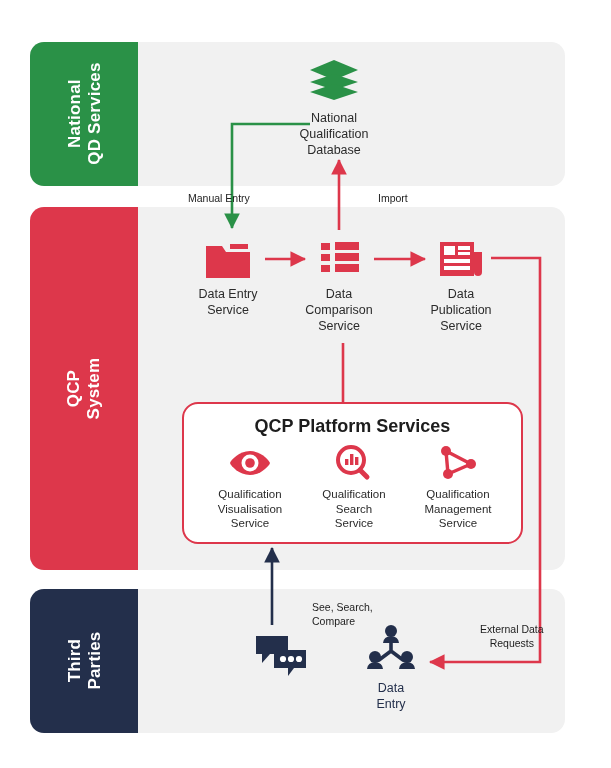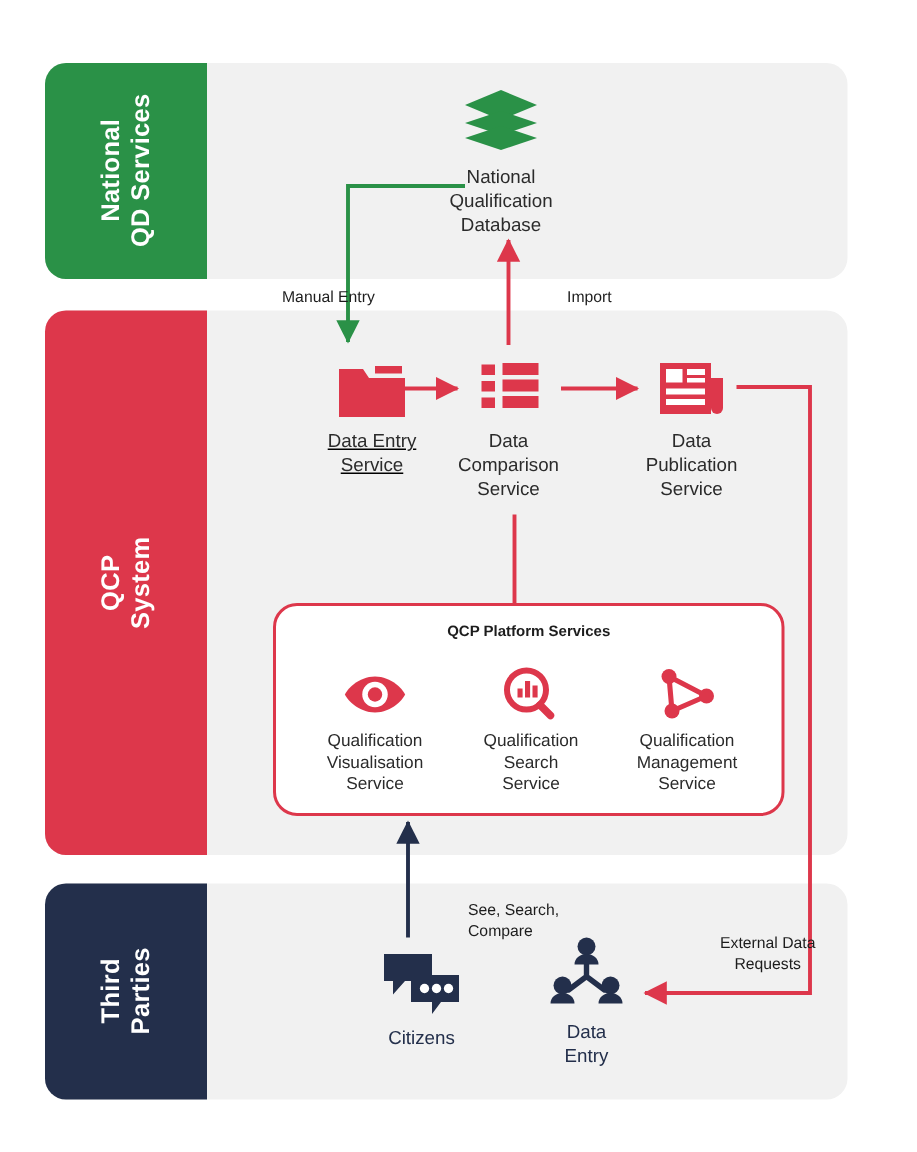--- a/index.html
+++ b/index.html
@@ -88,21 +88,21 @@
     background: #ffffff;
     border: 2.5px solid #dd374b;
     border-radius: 16px;
     box-sizing: border-box;
   }
   #platform-title {
     position: absolute;
     left: 0; top: 12px;
     width: 100%;
     text-align: center;
-    font-size: 10px;
+    font-size: 18px;
     font-weight: bold;
     color: #1d1d1d;
   }
   .svc {
     position: absolute;
     top: 40px;
     width: 104px;
     text-align: center;
   }
   .svc .icon {
@@ -198,21 +198,21 @@
     <div class="caption">
       <span>National</span><br>
       <span>Qualification</span><br>
       <span>Database</span>
     </div>
   </div>
 
   <div class="conn-label" style="left:157px; top:192px;">Manual  Entry</div>
   <div class="conn-label" style="left:347px; top:192px;text-align:right;">Import</div>
 
-  <div class="node" id="node-data-entry" style="left:188px; top:228px;text-decoration:underline;">
+  <div class="node" id="node-data-entry" style="left:168px; top:228px;">
     <div class="icon">
       <svg width="48" height="42" viewBox="0 0 48 42">
         <path d="M2,8 L2,40 L46,40 L46,14 L22,14 L18,8 Z" fill="#dd374b"></path>
         <path d="M26,6 L44,6 L44,11 L26,11 Z" fill="#dd374b"></path>
       </svg>
     </div>
     <div class="caption">
       <span>Data Entry</span><br>
       <span>Service</span>
     </div>
@@ -315,23 +315,20 @@
   <div class="node" id="node-citizens" style="left:221px; top:626px;">
     <div class="icon">
       <svg width="58" height="46" viewBox="0 0 58 46">
         <path d="M4,4 L36,4 L36,22 L18,22 L10,31 L10,22 L4,22 Z" fill="#232f4b"></path>
         <path d="M22,18 L54,18 L54,36 L42,36 L36,44 L36,36 L22,36 Z" fill="#232f4b"></path>
         <circle cx="31" cy="27" r="3.1" fill="#ffffff"></circle>
         <circle cx="39" cy="27" r="3.1" fill="#ffffff"></circle>
         <circle cx="47" cy="27" r="3.1" fill="#ffffff"></circle>
       </svg>
     </div>
-    <div class="caption caption-dark">
-      <span>Citizens</span>
-    </div>
   </div>
 
   <div class="node" id="node-data-users" style="left:331px; top:622px;">
     <div class="icon">
       <svg width="58" height="50" viewBox="0 0 58 50">
         <path d="M29,15 L29,27 M29,27 L17,36 M29,27 L41,36" stroke="#232f4b" stroke-width="3.6" fill="none" stroke-linecap="round"></path>
         <circle cx="29" cy="7" r="6" fill="#232f4b"></circle>
         <path d="M21,19 a8,7 0 0 1 16,0 Z" fill="#232f4b"></path>
         <circle cx="13" cy="33" r="6" fill="#232f4b"></circle>
         <path d="M5,45 a8,7 0 0 1 16,0 Z" fill="#232f4b"></path>

